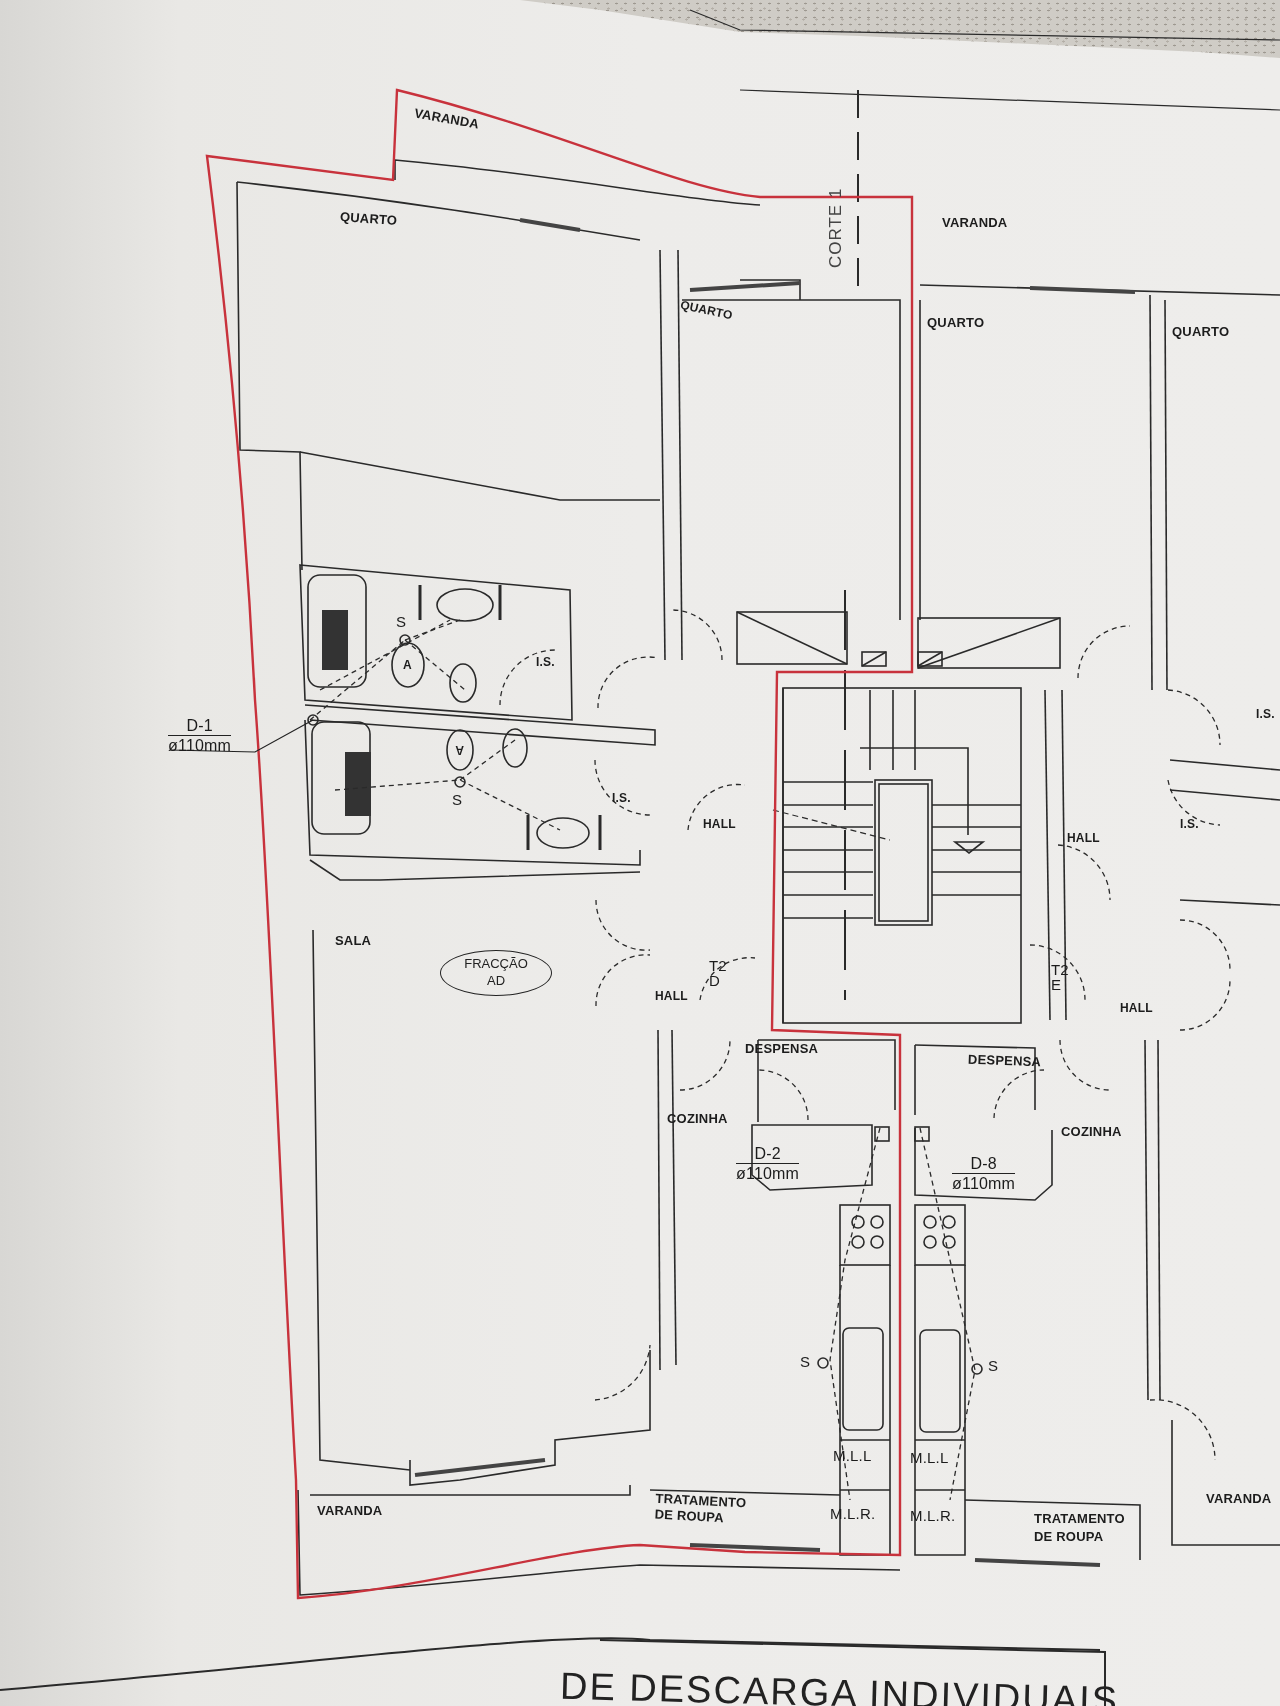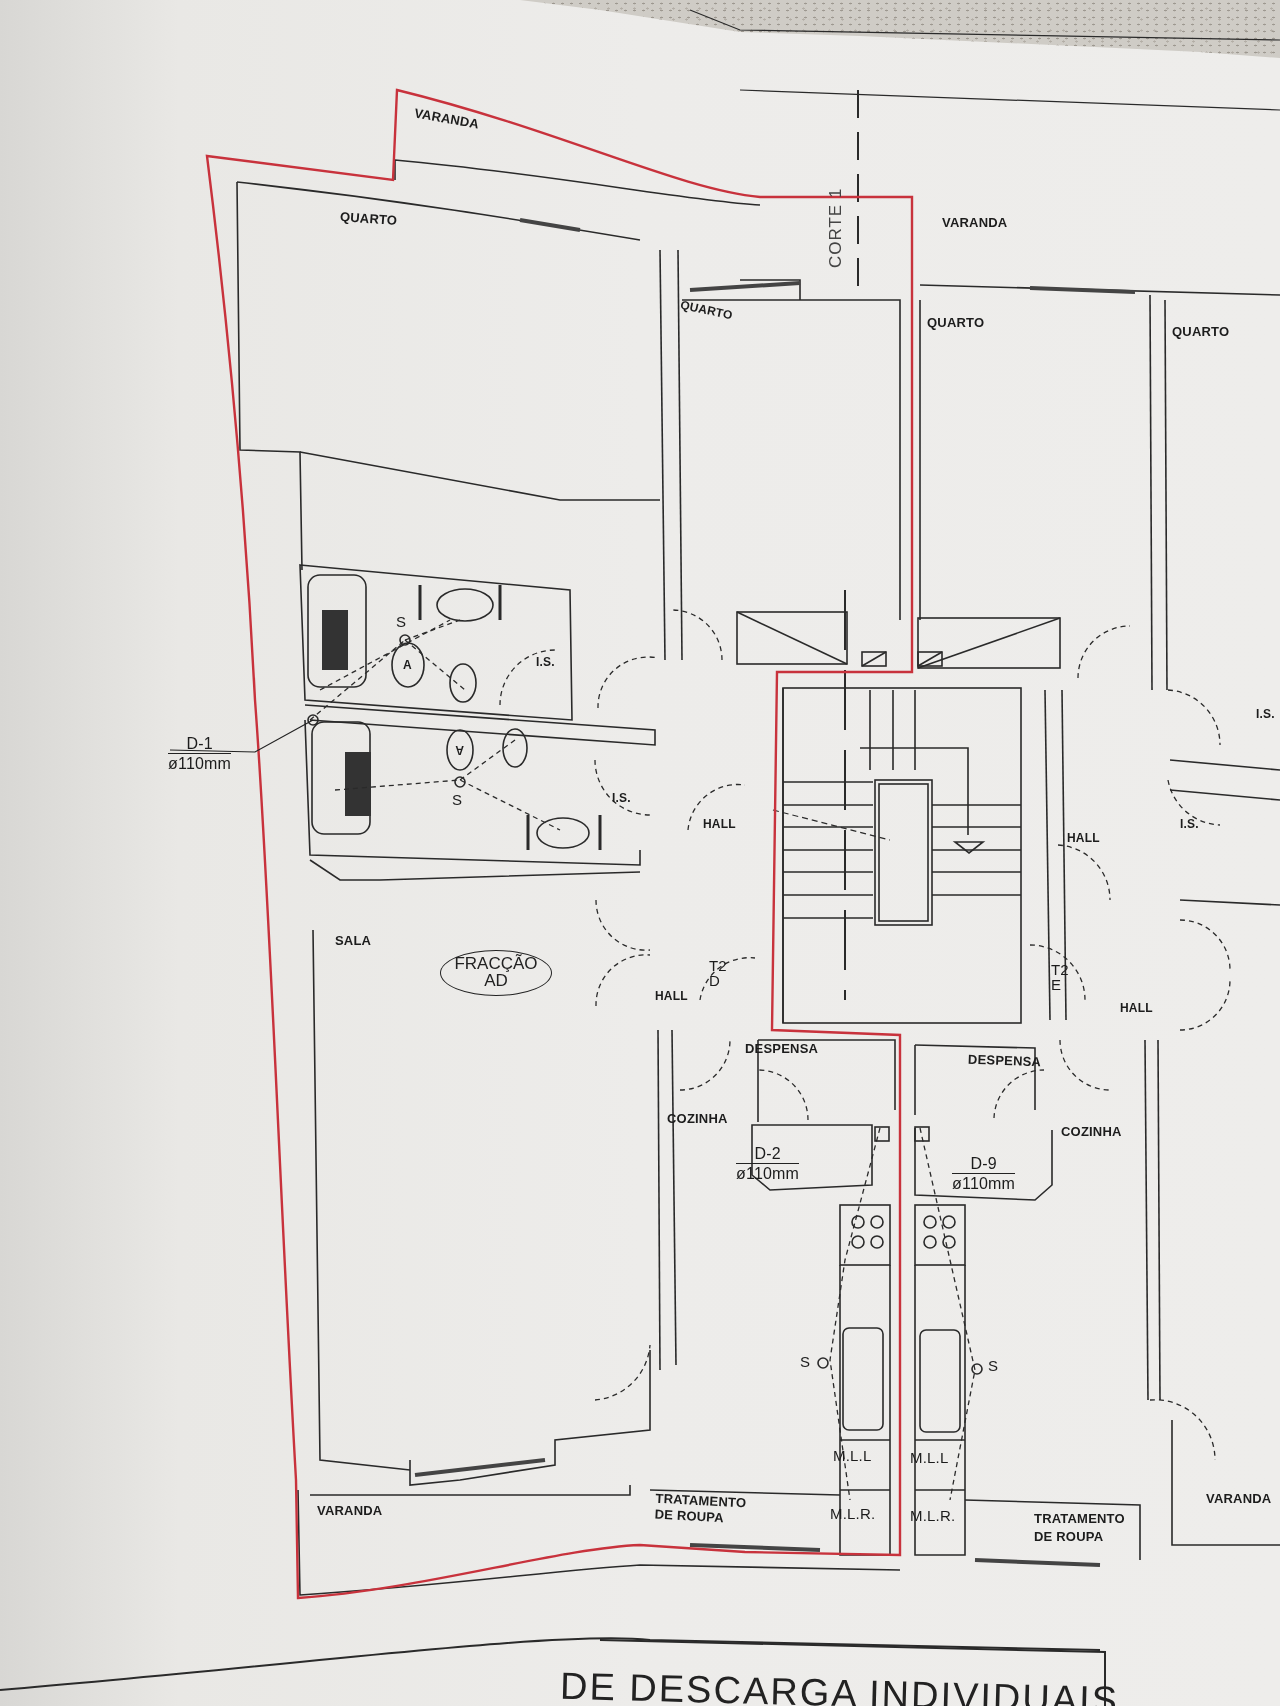--- a/index.html
+++ b/index.html
@@ -30,21 +30,21 @@
   .lbl.md { font-size: 15px; font-weight: normal; }
   .lbl.pipe { font-size: 16px; font-weight: normal; text-align: center; }
   .lbl.pipe .num { display: block; border-bottom: 1.5px solid #222; padding: 0 4px 1px; }
   .lbl.pipe .dia { display: block; padding-top: 2px; }
   .corte {
     position: absolute; font-size: 17px; color: #444; transform: rotate(-90deg);
     transform-origin: left top; letter-spacing: 1px;
   }
   .fraccao {
     position: absolute; border: 1.5px solid #222; border-radius: 50%;
-    text-align: center; font-size: 17px; color: #222; line-height: 17px;
+    text-align: center; font-size: 13px; color: #222; line-height: 17px;
   }
   .bottom-title {
     position: absolute; left: 560px; top: 1672px; font-size: 38px; color: #222;
     letter-spacing: 2px; white-space: nowrap; transform: rotate(1.5deg);
   }
 </style>
 </head>
 <body>
 
 <div class="paper"></div>
@@ -243,30 +243,30 @@
 <div class="lbl" style="left:655px; top:1493px; line-height:16px; transform:rotate(3deg);"><span>TRATAMENTO</span><br><span>DE ROUPA</span></div>
 <div class="lbl" style="left:1034px; top:1510px; line-height:18px;"><span>TRATAMENTO</span><br><span>DE ROUPA</span></div>
 <div class="lbl" style="left:317px; top:1504px;">VARANDA</div>
 <div class="lbl" style="left:1206px; top:1492px;">VARANDA</div>
 
 <div class="lbl md" style="left:833px; top:1448px;">M.L.L</div>
 <div class="lbl md" style="left:910px; top:1450px;">M.L.L</div>
 <div class="lbl md" style="left:830px; top:1506px;">M.L.R.</div>
 <div class="lbl md" style="left:910px; top:1508px;">M.L.R.</div>
 
-<div class="lbl pipe" style="left:168px; top:736px;">
+<div class="lbl pipe" style="left:168px; top:718px;">
     <span class="num">D-1</span>
     <span class="dia">ø110mm</span>
   </div>
 <div class="lbl pipe" style="left:736px; top:1146px;">
     <span class="num">D-2</span>
     <span class="dia">ø110mm</span>
   </div>
 <div class="lbl pipe" style="left:952px; top:1156px;">
-    <span class="num">D-9</span>
+    <span class="num">D-8</span>
     <span class="dia">ø110mm</span>
   </div>
 
 <div class="lbl md" style="left:396px; top:614px;">S</div>
 <div class="lbl md" style="left:452px; top:792px;">S</div>
 <div class="lbl md" style="left:800px; top:1354px;">S</div>
 <div class="lbl md" style="left:988px; top:1358px;">S</div>
 <div class="lbl sm" style="left:403px; top:659px;">A</div>
 <div class="lbl sm" style="left:455px; top:744px; transform:rotate(180deg);">A</div>
 

